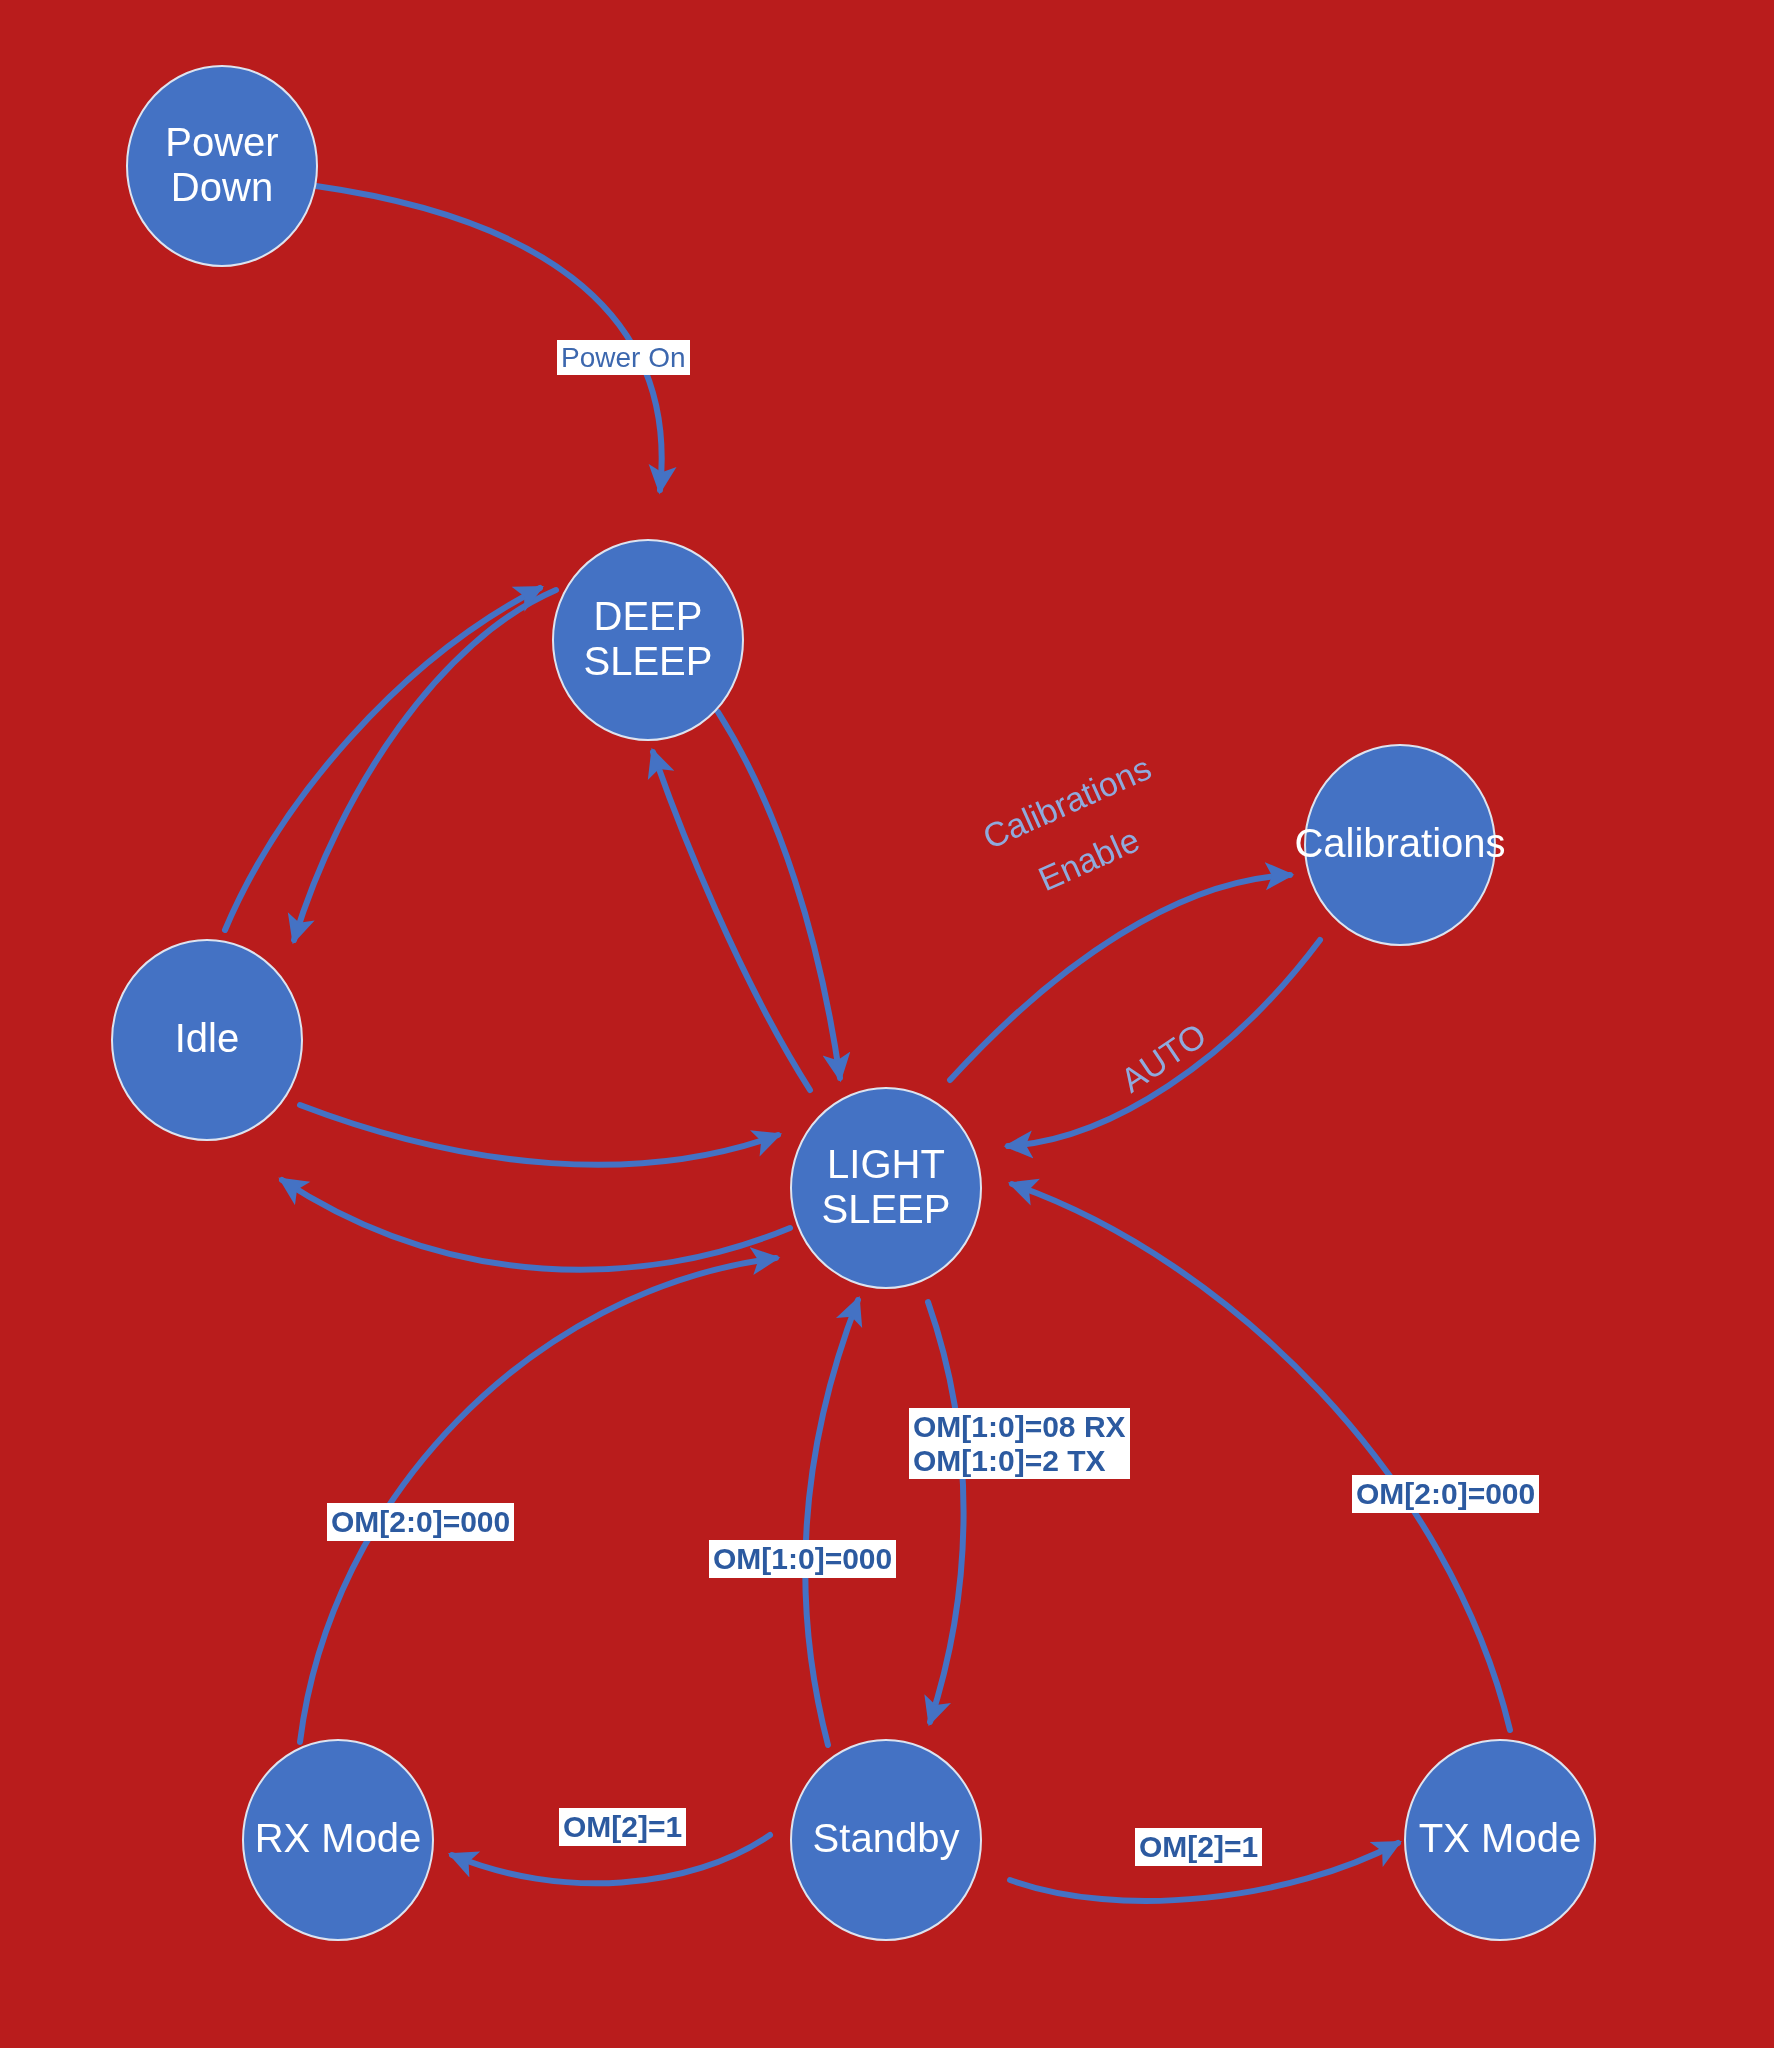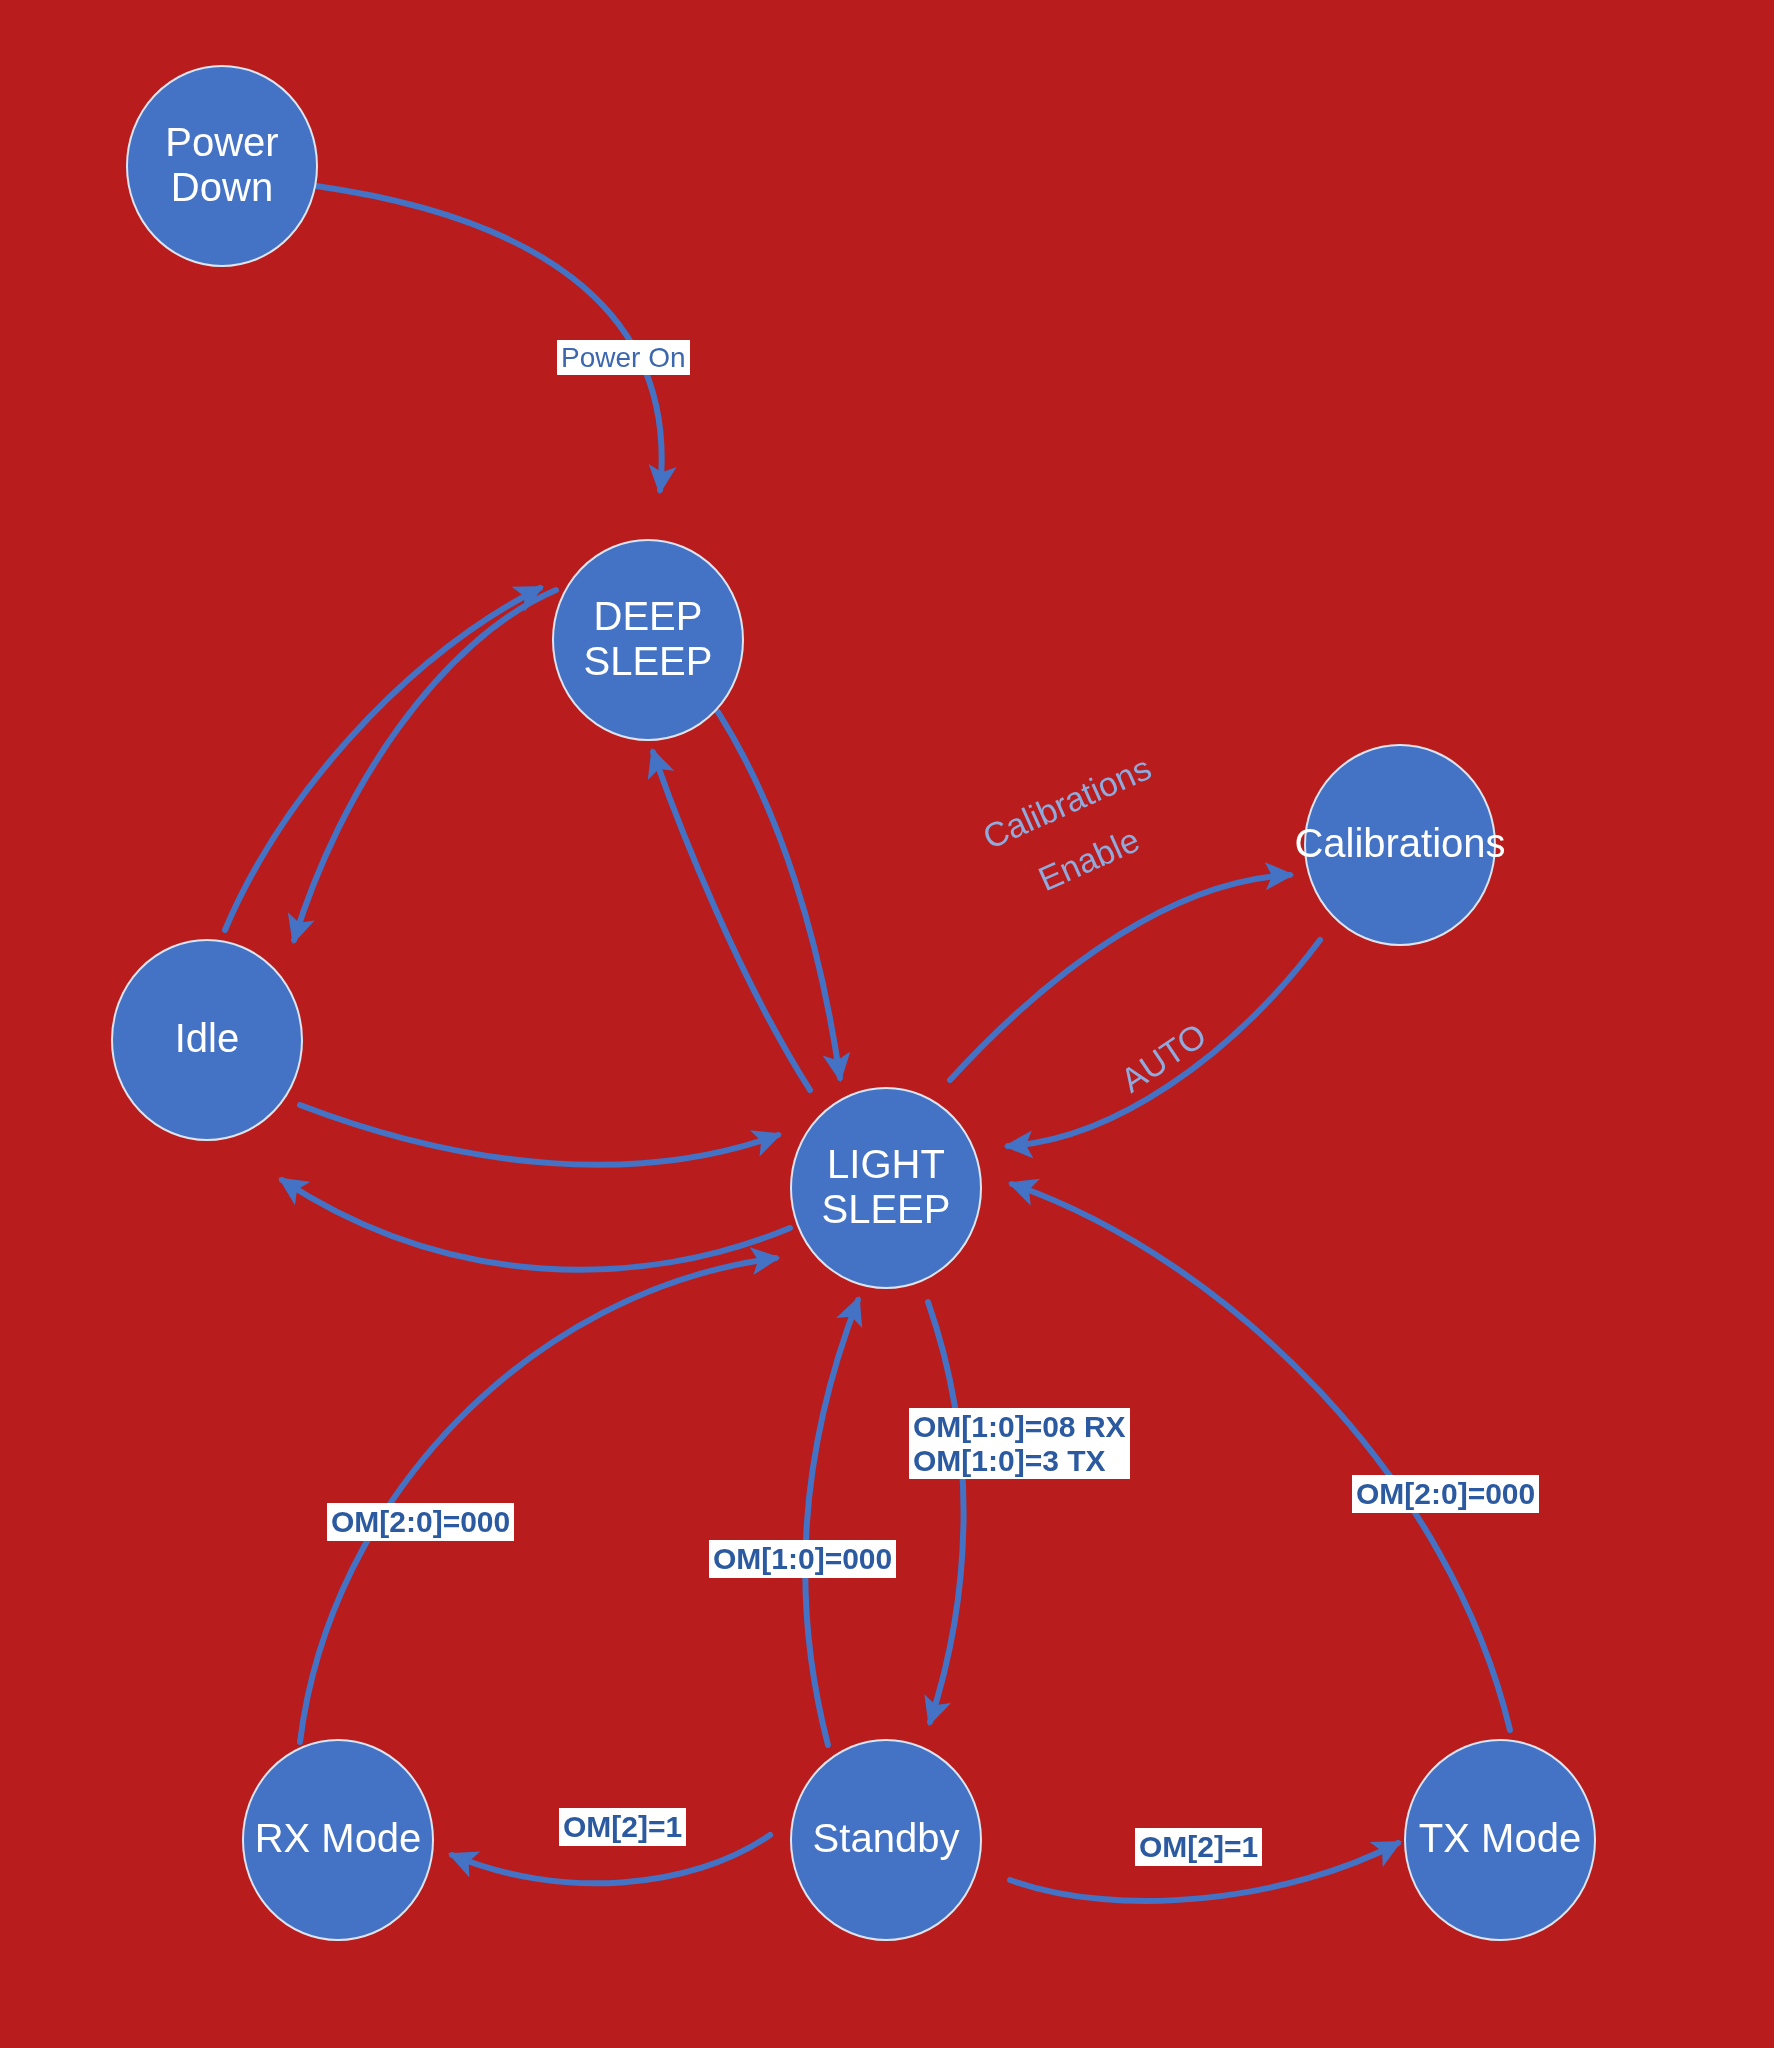--- a/index.html
+++ b/index.html
@@ -151,21 +151,21 @@
     <text class="edge-label-plain" x="1068" y="805" transform="rotate(-24 1068 805)">Calibrations</text>
     <text class="edge-label-plain" x="1090" y="862" transform="rotate(-24 1090 862)">Enable</text>
 
     <text class="edge-label-plain" x="1165" y="1060" transform="rotate(-34 1165 1060)">AUTO</text>
   </svg>
 
   <div class="label-box plainsmall" style="left:557px; top:296px;margin-top:44px;">Power On</div>
 
   <div class="label-box bold" style="left:909px; top:1408px;">
     <div>OM[1:0]=08 RX</div>
-    <div>OM[1:0]=3 TX</div>
+    <div>OM[1:0]=2 TX</div>
   </div>
 
   <div class="label-box bold" style="left:709px; top:1540px;text-align:right;">OM[1:0]=000</div>
 
   <div class="label-box bold" style="left:327px; top:1503px;">OM[2:0]=000</div>
 
   <div class="label-box bold" style="left:1352px; top:1475px;">OM[2:0]=000</div>
 
   <div class="label-box bold" style="left:559px; top:1808px;">OM[2]=1</div>
 

